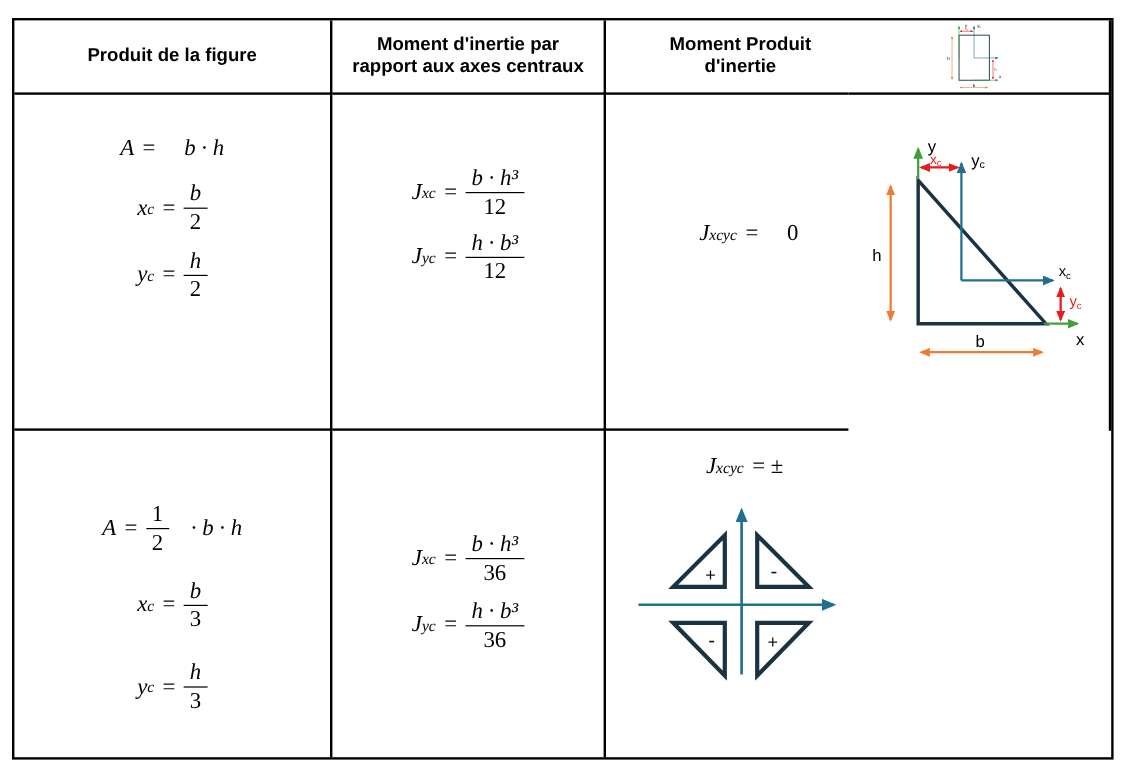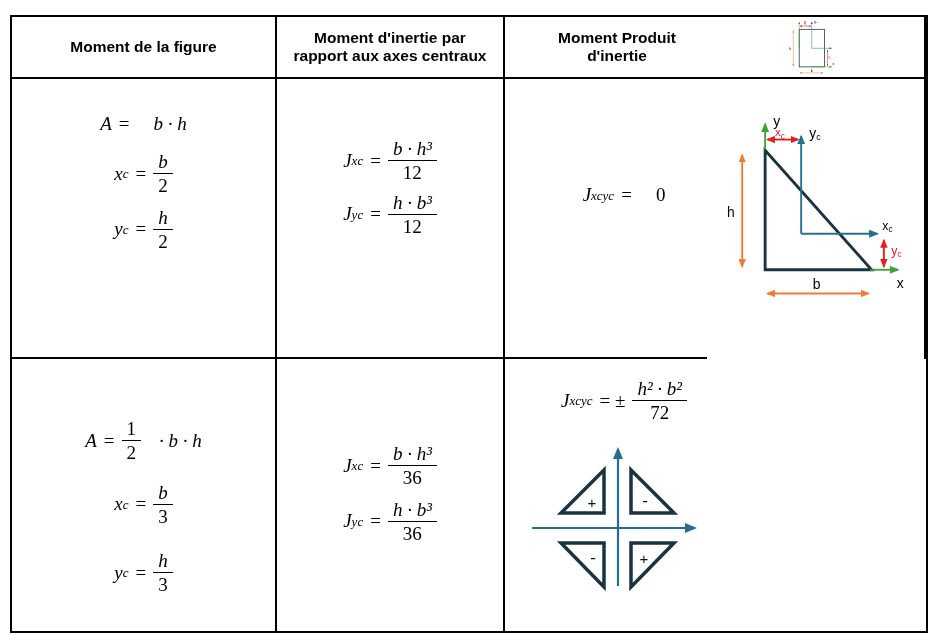--- a/index.html
+++ b/index.html
@@ -36,21 +36,21 @@
 
   .qwrap{display:flex;flex-direction:column;align-items:center;}
   .qwrap svg{display:block;}
 </style>
 </head>
 <body>
 
 <div class="tbl">
 
   <div class="c hc">
-    <span>Moment de la figure</span>
+    <span>Produit de la figure</span>
   </div>
   <div class="c hc">
     <span>Moment d'inertie par rapport aux axes centraux</span>
   </div>
   <div class="c hc lastcol">
     <span>Moment Produit d'inertie</span>
   </div>
 
   <div class="c figwrap">
     <svg viewBox="12 81 265 278">
@@ -228,24 +228,20 @@
           <span class="den">36</span>
         </span>
     </div>
   </div>
 
   <div class="c fcell lastcol lastrow qwrap">
     <div class="formula" style="margin-top:19px">
       <span class="v">J</span>
         <sub>xcyc</sub>
       <span class="eq">= ±</span>
-      <span class="frac">
-          <span class="num v">h² · b²</span>
-          <span class="den">72</span>
-        </span>
     </div>
     <svg width="217" height="168" viewBox="709 445 217 168" style="margin-top:6px">
       <defs>
         <marker id="qt" markerUnits="userSpaceOnUse" markerWidth="12" markerHeight="10" refX="10" refY="5" orient="auto-start-reverse">
             <path d="M0,0 L12,5 L0,10 Z" fill="#226f8e"></path>
           </marker>
       </defs>
       <line x1="811" y1="601" x2="811" y2="464" stroke="#226f8e" stroke-width="2.2" marker-end="url(#qt)"></line>
       <line x1="725" y1="543" x2="888" y2="543" stroke="#226f8e" stroke-width="2.2" marker-end="url(#qt)"></line>
       <polygon points="754,528 797,528 797,485" fill="#fff" stroke="#1a3342" stroke-width="3.5"></polygon>

